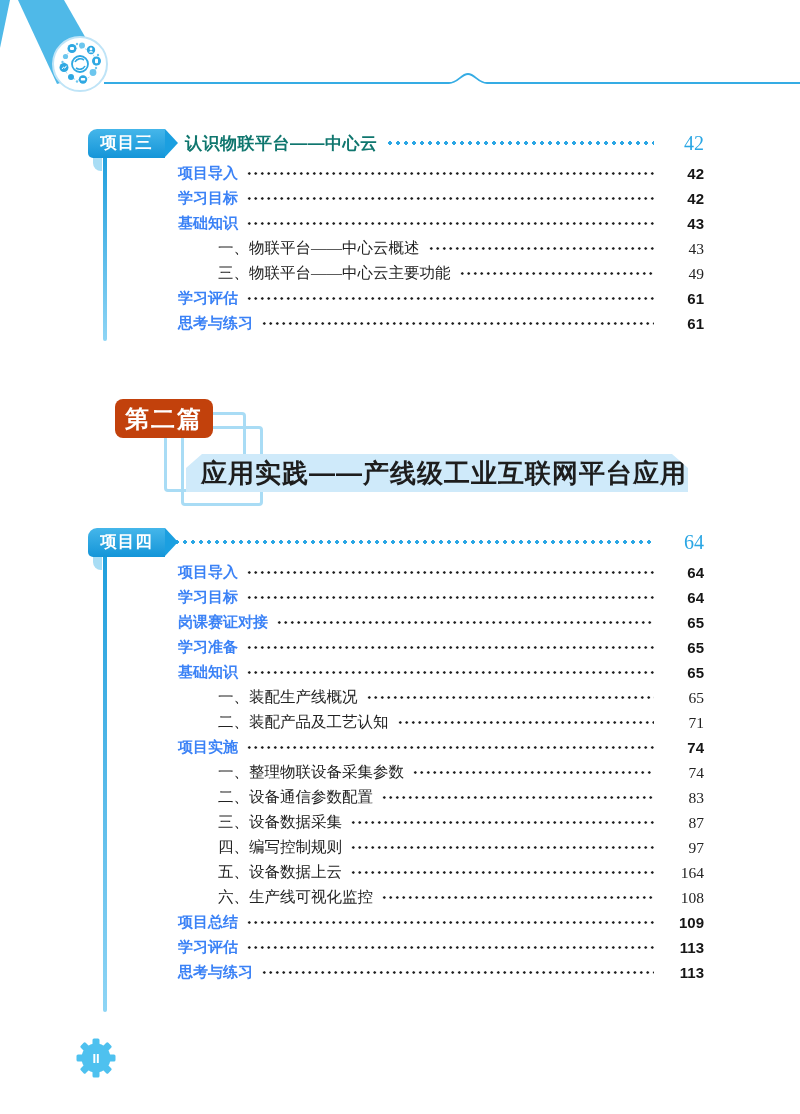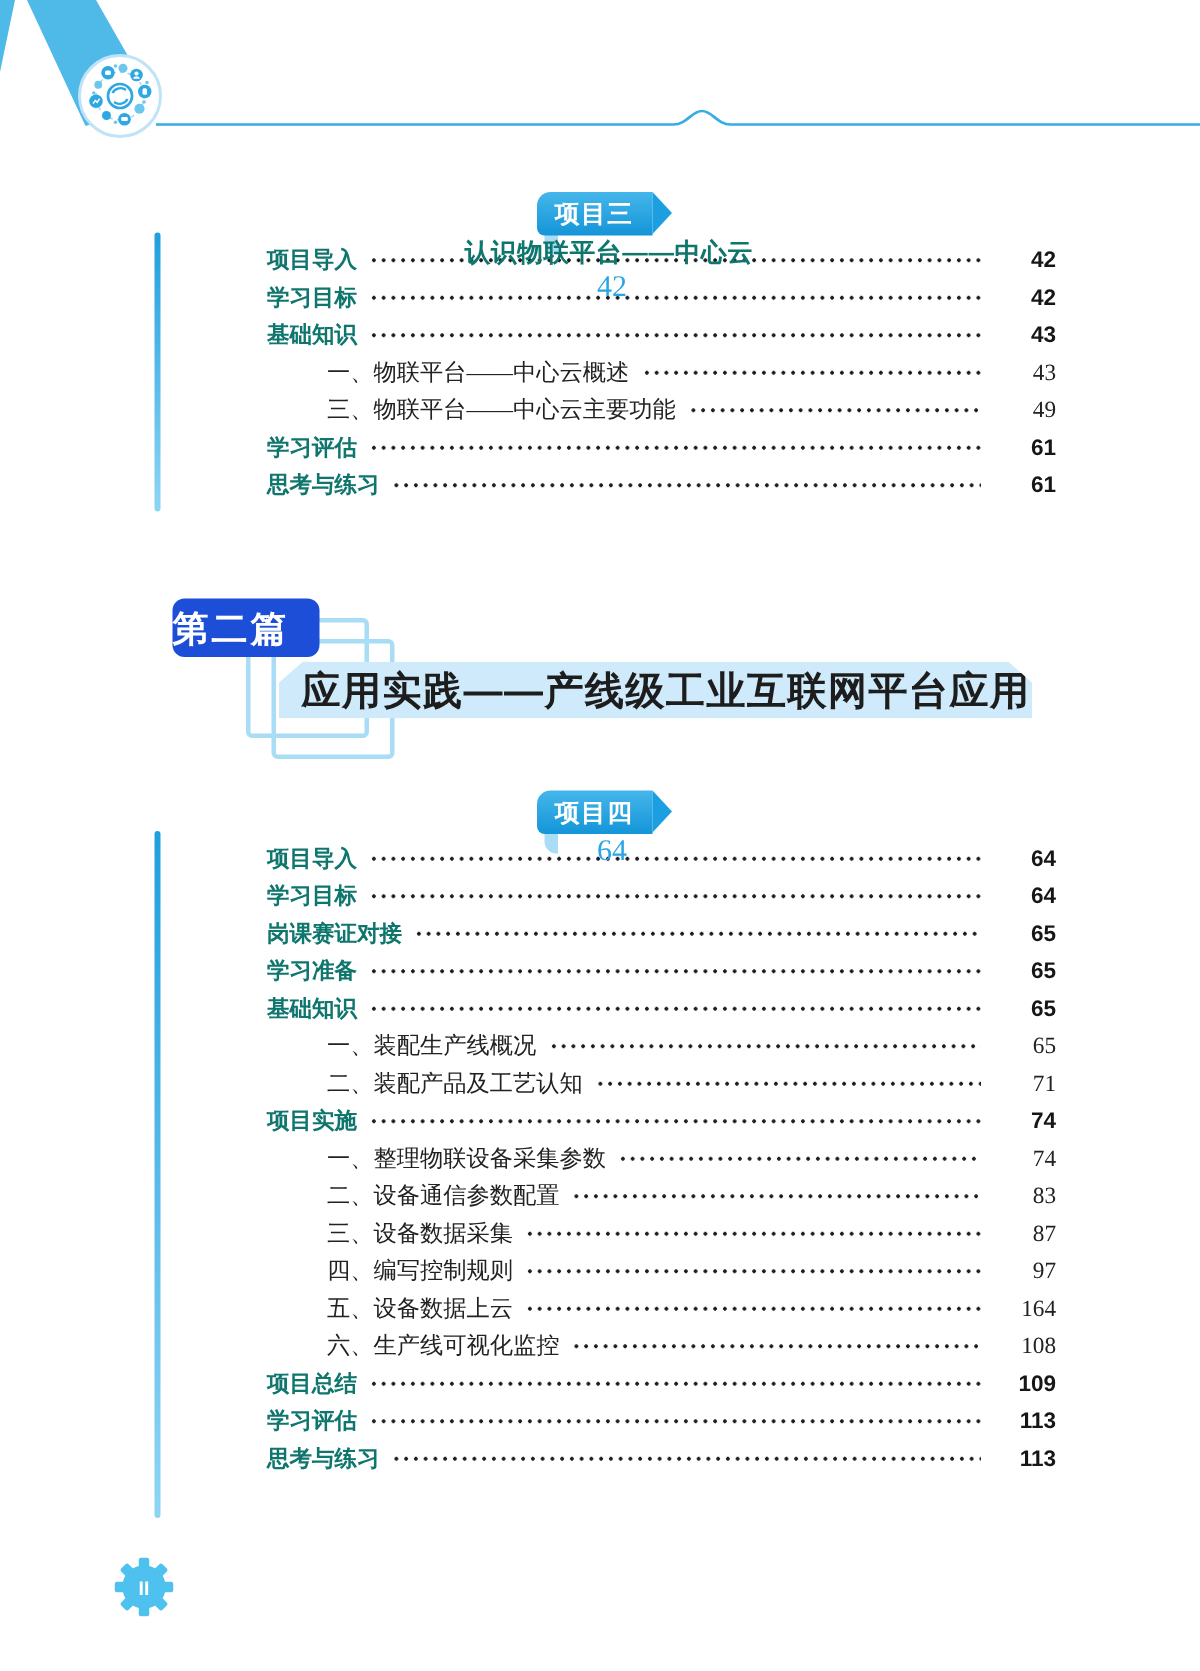--- a/index.html
+++ b/index.html
@@ -25,64 +25,64 @@
   .title-pill span{font-size:13.5px;color:#3a3a3a;letter-spacing:0.5px;}
   .header-line{position:absolute;left:0;top:70px;width:800px;height:16px;}
   
   .toc-section{position:absolute;left:88px;width:616px;}
   .sec-1{top:128px;}
   .sec-2{top:527px;}
   .vline{position:absolute;left:15px;top:27px;width:4px;
     background:linear-gradient(180deg,#1f9fdd,#8ed5f5);border-radius:2px;z-index:0;}
   .sec-1 .vline{height:186px;}
   .sec-2 .vline{height:458px;}
-  .chapter-row{display:flex;align-items:center;height:30px;position:relative;z-index:1;flex-direction:column;}
+  .chapter-row{display:flex;align-items:center;height:30px;position:relative;z-index:1;}
   .ribbon{
     position:relative;width:77px;height:29px;flex:none;
     background:linear-gradient(180deg,#45b6ea,#1495d8);
     border-radius:9px 0 0 5px;display:flex;align-items:center;justify-content:center;
     color:#fff;font-weight:700;font-size:16.5px;letter-spacing:1px;
   }
   .ribbon::after{
     content:"";position:absolute;left:100%;top:0;width:0;height:0;
     border-left:13px solid #1b9fe0;border-top:14.5px solid transparent;border-bottom:14.5px solid transparent;
   }
   .ribbon::before{
     content:"";position:absolute;left:5px;top:27px;width:9px;height:15px;
     background:#a8ddf5;border-radius:0 0 0 8px;z-index:-1;
   }
   .chapter-title{margin-left:20px;font-weight:700;font-size:17px;color:#0f766e;letter-spacing:0.5px;white-space:nowrap;}
   .chapter-page{font-family:"Liberation Serif",serif;font-size:20px;color:#2aa6e4;min-width:44px;text-align:right;}
   .toc-rows{margin-top:3px;}
   .toc-row{display:flex;align-items:center;height:25px;}
   .toc-row .label{white-space:nowrap;}
   .lvl1{margin-left:90px;}
-  .lvl1 .label{font-weight:700;font-size:15px;color:#0f766e;}
+  .lvl1 .label{font-weight:700;font-size:15px;color:#3b82f6;}
   .lvl1 .pnum{font-weight:700;font-size:15px;color:#161616;}
   .lvl2{margin-left:130px;}
   .lvl2 .label{font-family:"Liberation Serif",serif;font-size:15.5px;color:#222;}
   .lvl2 .pnum{font-family:"Liberation Serif",serif;font-size:15.5px;color:#222;}
   .pnum{min-width:44px;text-align:right;}
   .leader{flex:1;height:25px;margin:0 6px 0 8px;background-repeat:repeat-x;}
   .leader.dark{background-image:radial-gradient(circle,#1d1d1d 1.25px,transparent 1.4px);background-size:6.5px 25px;}
   .leader.blue{height:30px;background-image:radial-gradient(circle,#2aa6e4 1.6px,transparent 1.75px);background-size:8px 30px;}
   
   .part{position:absolute;left:0;top:395px;width:800px;height:120px;}
   .part-sq{position:absolute;border:3px solid #a9dcf5;border-radius:4px;background:transparent;z-index:1;}
   .sq1{left:164px;top:17px;width:76px;height:74px;}
   .sq2{left:181px;top:31px;width:76px;height:74px;}
   .part-banner{
-    position:absolute;left:186px;top:46px;width:502px;height:38px;background:#cfeafa;
+    position:absolute;left:186px;top:59px;width:502px;height:38px;background:#cfeafa;
     clip-path:polygon(16px 0,486px 0,502px 14px,502px 38px,0 38px,0 14px);
     display:flex;align-items:center;padding-left:15px;box-sizing:border-box;z-index:2;
   }
   .part-banner span{font-weight:700;font-size:26px;color:#1d1d1d;letter-spacing:1px;white-space:nowrap;}
   .part-box{
-    position:absolute;left:115px;top:4px;width:98px;height:39px;background:#1d4ed8;border-radius:8px;
-    display:flex;align-items:center;z-index:3;
+    position:absolute;left:115px;top:4px;width:98px;height:39px;background:#c2410c;border-radius:8px;
+    display:flex;align-items:center;justify-content:center;z-index:3;
   }
   .part-box span{color:#fff;font-weight:700;font-size:24px;letter-spacing:2px;}
   
   .gear{position:absolute;left:76px;top:1038px;width:40px;height:40px;}
 </style>
 </head>
 <body>
 
 <div class="page">
 

